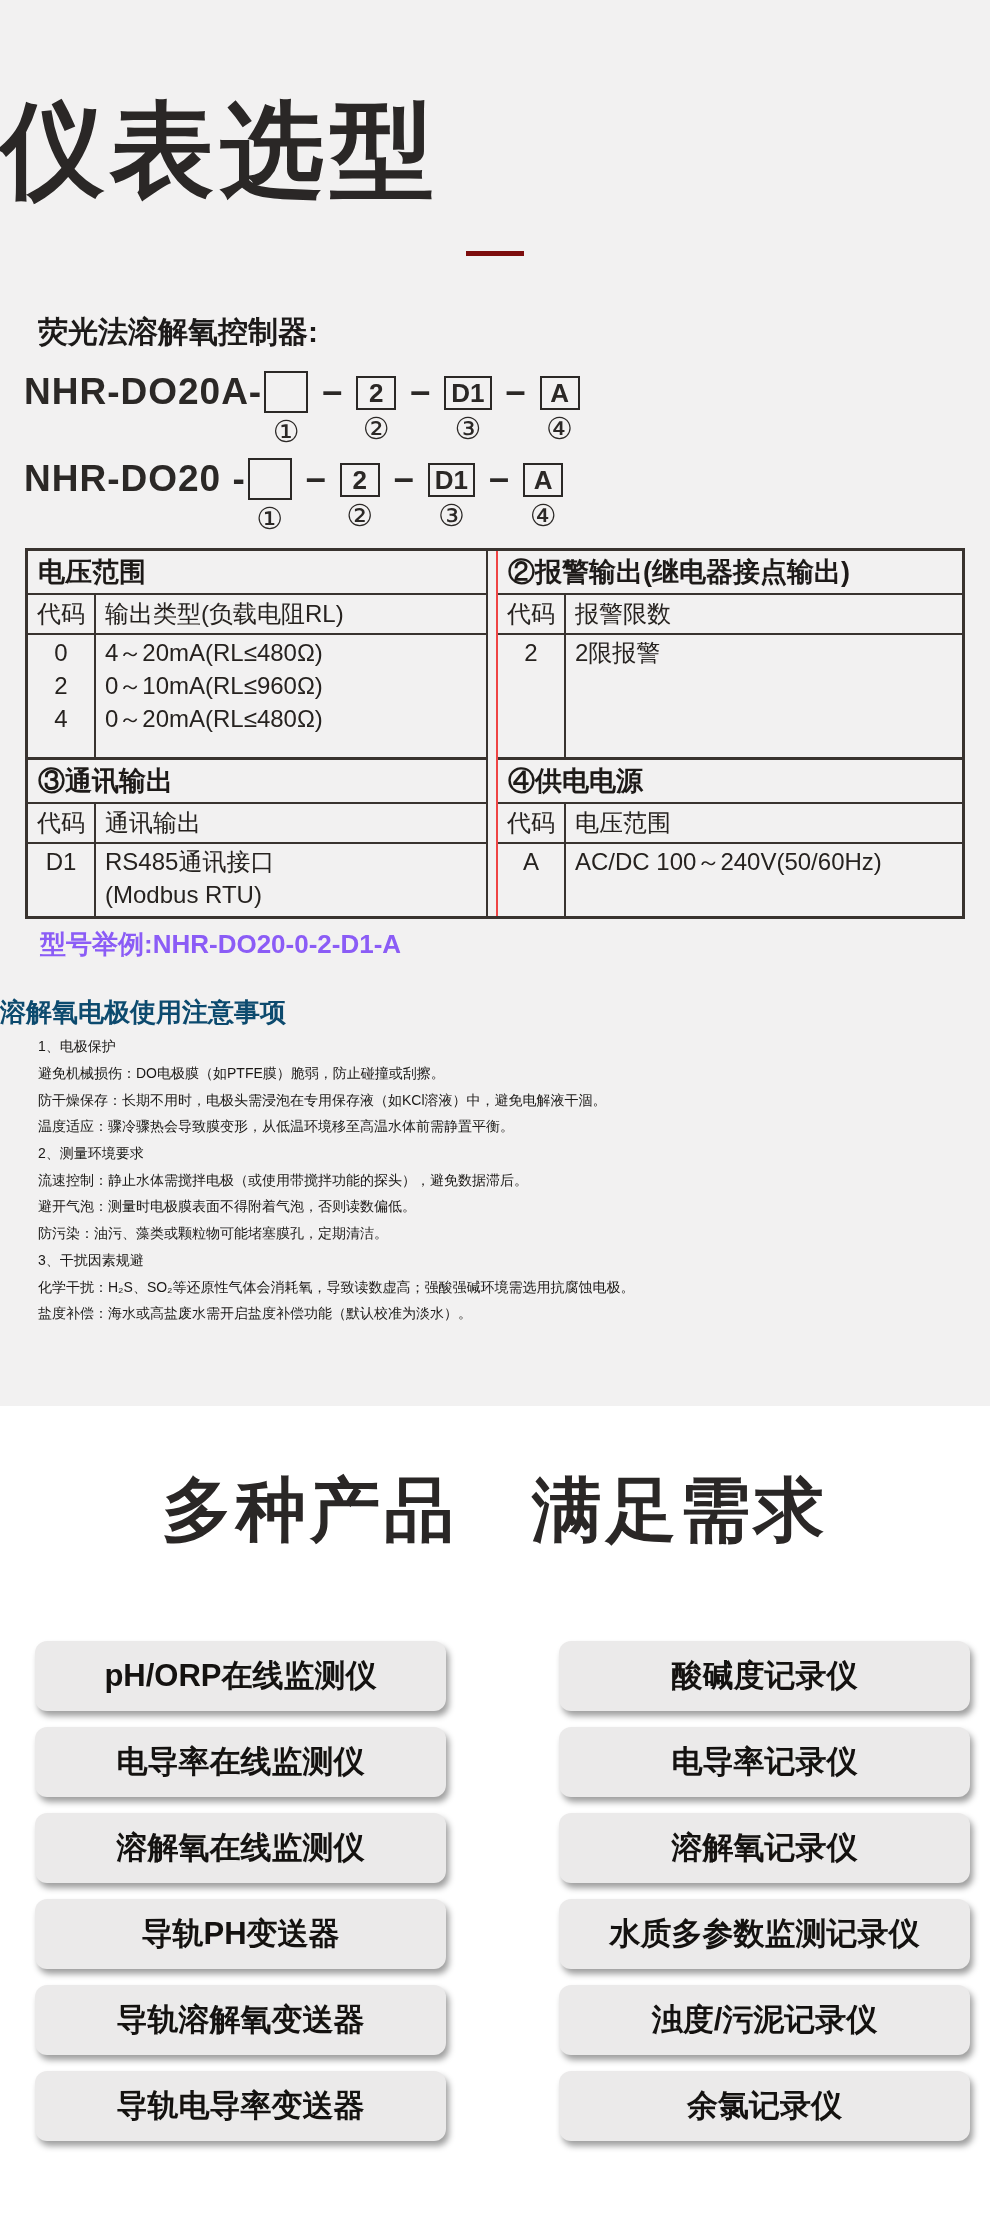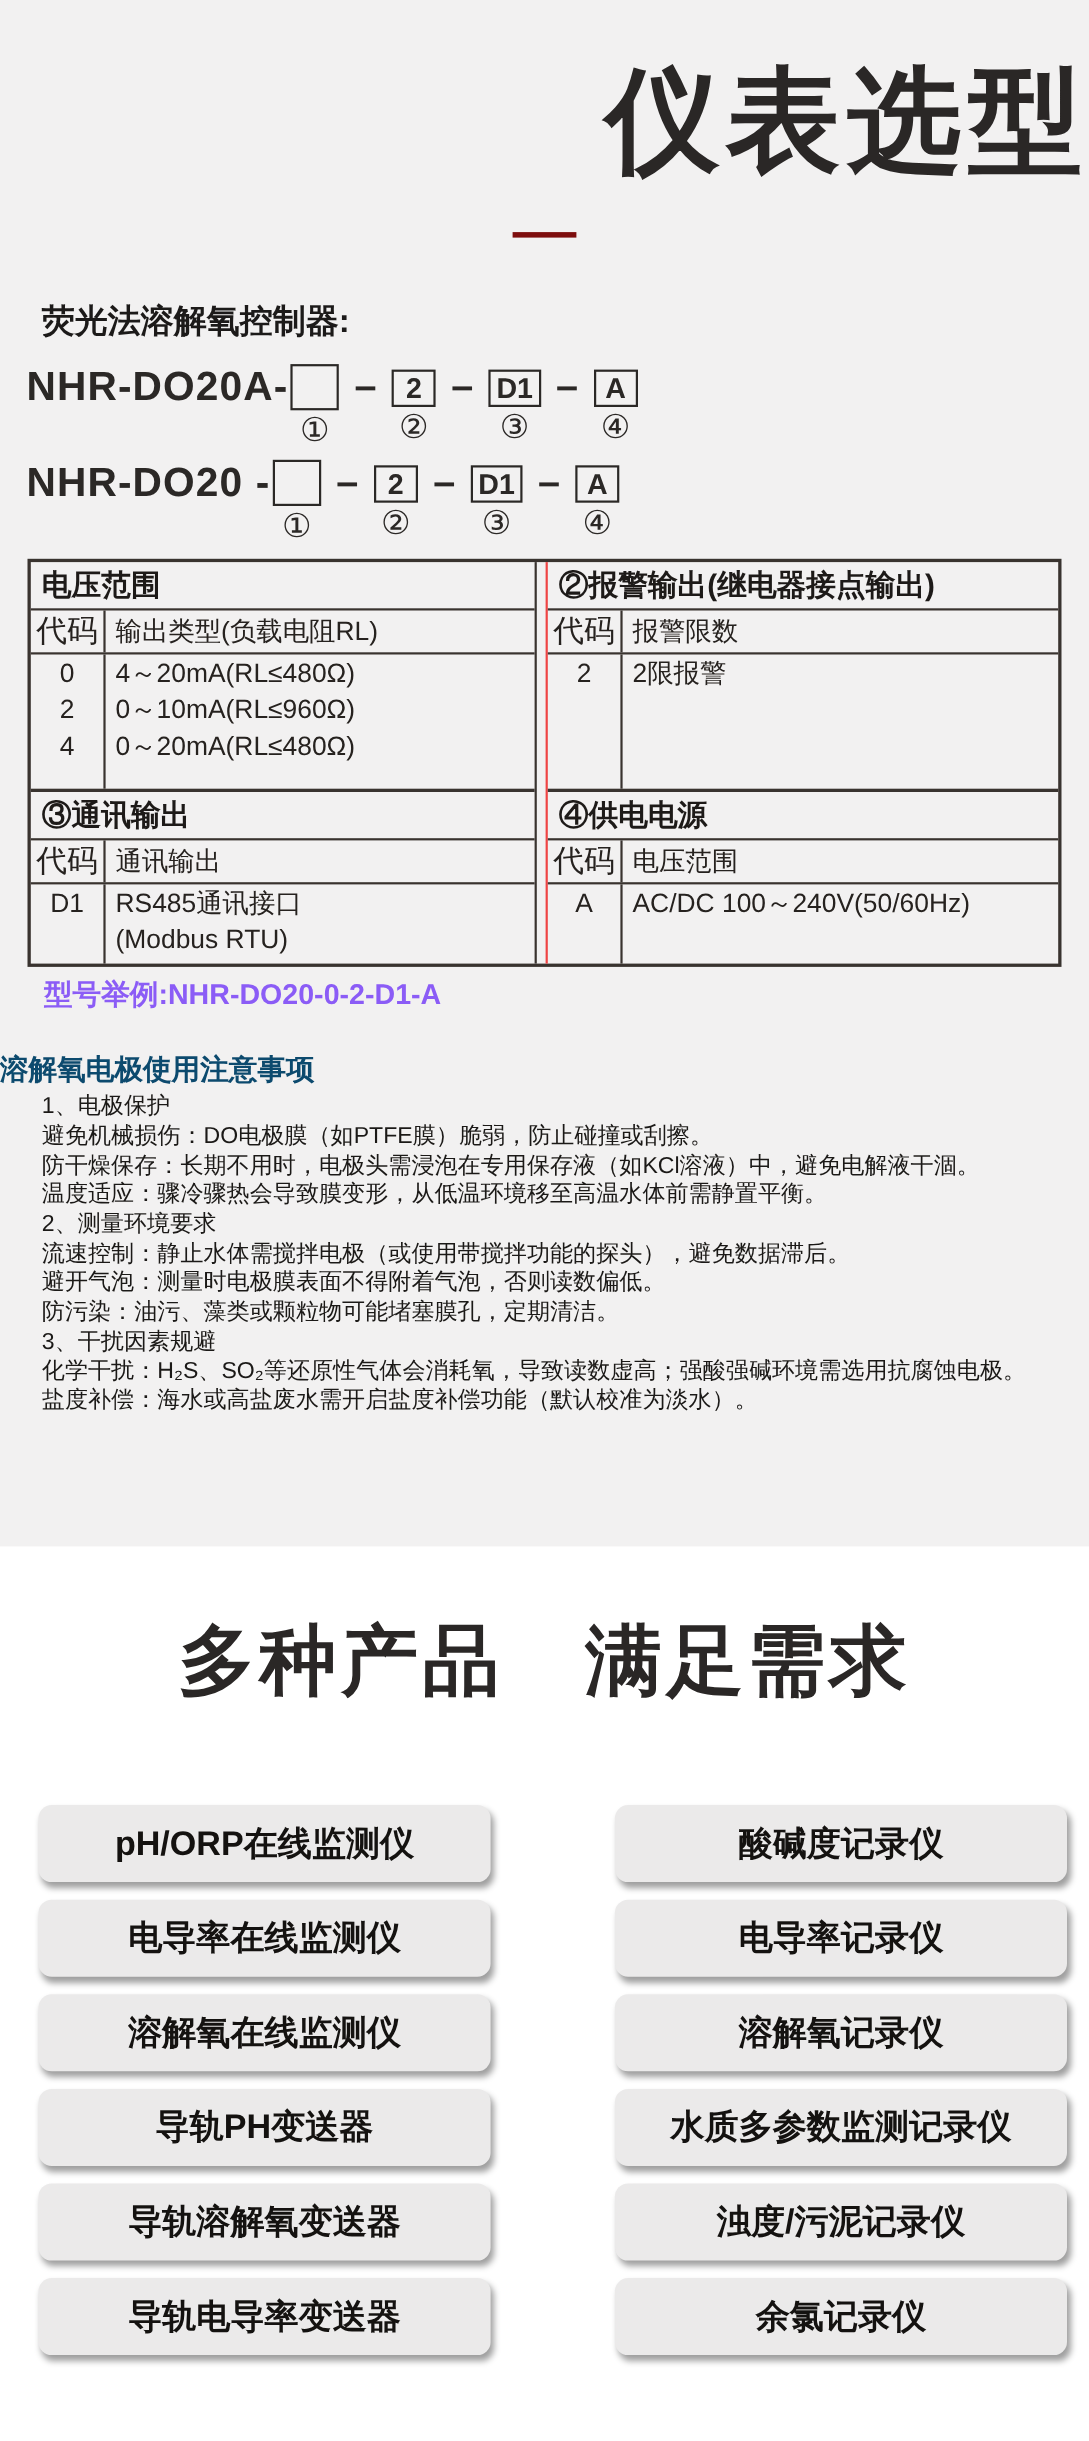--- a/index.html
+++ b/index.html
@@ -7,22 +7,22 @@
     width:990px;height:2219px;
     font-family:"Liberation Sans",sans-serif;
     background:#ffffff;
     color:#201d1b;
     overflow:hidden;
   }
   .top{background:#f2f1f1;height:1406px;overflow:hidden;}
   .bottom{background:#ffffff;height:813px;overflow:hidden;}
 
   .main-title{
-    padding-top:56px;
-    text-align:right;
+    padding-top:96px;
+    text-align:left;
     font-size:104px;
     font-weight:900;
     letter-spacing:6px;
     line-height:1.05;
     color:#2a2726;
   }
   .red-bar{
     width:58px;height:5px;
     background:#7d0d0d;
     margin:46px auto 0 auto;
@@ -65,21 +65,21 @@
   .half-r{border-left:2px solid #ef4444;}
   .sec-head{
     height:42px;border-bottom:2px solid #39332f;
     display:flex;align-items:center;padding-left:10px;
     font-size:27px;font-weight:800;color:#1d1a18;
   }
   .sub-row{height:38px;border-bottom:2px solid #39332f;display:flex;}
   .code-cell{
     width:66px;border-right:2px solid #39332f;flex:0 0 auto;
     display:flex;align-items:center;justify-content:center;
-    font-size:28px;color:#26221f;
+    font-size:24px;color:#26221f;
   }
   .desc-cell{flex:1;display:flex;align-items:center;padding-left:9px;font-size:24px;color:#26221f;}
   .data-area{display:flex;border-bottom:3px solid #39332f;}
   .data-area.topsec{height:122px;}
   .data-area.botsec{height:72px;border-bottom:none;}
   .code-col{
     width:66px;border-right:2px solid #39332f;flex:0 0 auto;
     display:flex;flex-direction:column;align-items:center;padding-top:1px;
   }
   .desc-col{flex:1;display:flex;flex-direction:column;padding-left:9px;padding-top:1px;}
@@ -89,21 +89,21 @@
     margin:8px 0 0 40px;
     font-size:26px;font-weight:600;color:#8b5cf6;
   }
 
   .notes-heading{
     margin-top:33px;
     text-align:left;
     font-size:26px;font-weight:700;color:#0c4a6e;
   }
   .notes{margin:3px 0 0 38px;}
-  .note-line{font-size:21px;line-height:26.7px;color:#1b1917;}
+  .note-line{font-size:14px;line-height:26.7px;color:#1b1917;}
 
   .products-title{
     padding-top:66px;
     text-align:center;
     font-size:70px;font-weight:900;letter-spacing:4px;
     color:#2a2726;line-height:1.1;
   }
   .btn-grid{
     margin:92px 0 0 35px;
     display:grid;

